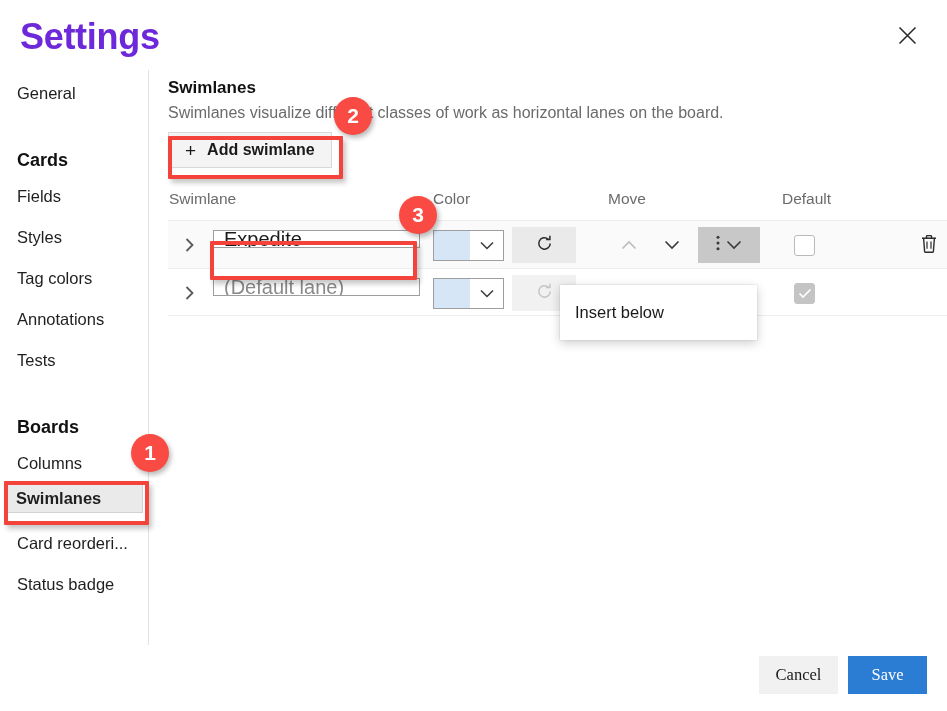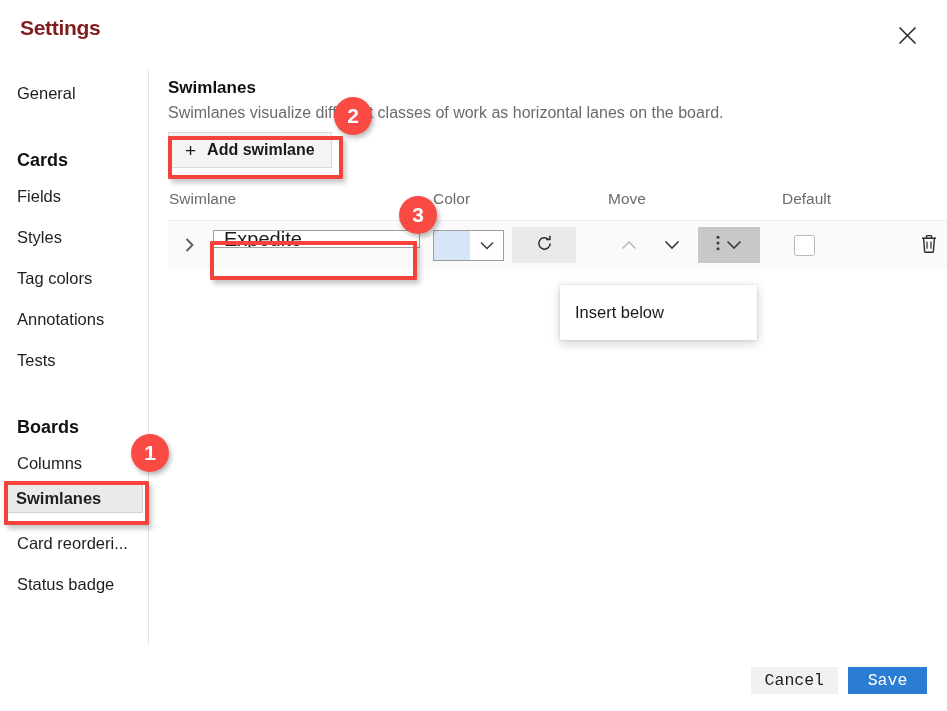--- a/index.html
+++ b/index.html
@@ -15,24 +15,24 @@
     position: relative;
     width: 947px;
     height: 711px;
     background: #ffffff;
   }
 
   
   .dialog-title {
     position: absolute;
     left: 20px; top: 16px;
-    font-size: 21px;
+    font-size: 36px;
     font-weight: bold;
     letter-spacing: -0.3px;
-    color: #7f1d1d;
+    color: #6d28d9;
   }
   .close-btn {
     position: absolute;
     right: 20px; top: 15px;
     width: 40px; height: 40px;
     display: flex; align-items: center; justify-content: center;
     cursor: pointer;
     background: transparent;
     border: none;
   }
@@ -260,25 +260,25 @@
   }
 
   
   .footer {
     position: absolute;
     right: 20px; bottom: 17px;
     display: flex;
     gap: 10px;
   }
   .btn {
-    height: 27px;
+    height: 38px;
     min-width: 79px;
     padding: 0 14px;
     font-size: 16.5px;
-    font-family: Liberation Mono, monospace;
+    font-family: Liberation Serif, serif;
     border: none;
     cursor: pointer;
   }
   .btn-cancel { background: #f1f1f1; color: #1a1a1a; }
   .btn-save   { background: #2b7cd3; color: #ffffff; }
 
   
   .anno-box {
     position: absolute;
     border: 4px solid #f4433a;
@@ -407,20 +407,51 @@
           <svg width="18" height="20" viewBox="0 0 18 20">
             <path d="M2 4.2 H16" stroke="#2b2b2b" stroke-width="1.5"></path>
             <path d="M6.5 4.2 V2.4 a0.8 0.8 0 0 1 0.8 -0.8 h3.4 a0.8 0.8 0 0 1 0.8 0.8 V4.2" stroke="#2b2b2b" stroke-width="1.4" fill="none"></path>
             <path d="M3.6 4.2 L4.6 17.4 a1 1 0 0 0 1 0.9 h6.8 a1 1 0 0 0 1 -0.9 L14.4 4.2" stroke="#2b2b2b" stroke-width="1.4" fill="none"></path>
             <path d="M7 7.5 V14.8 M11 7.5 V14.8" stroke="#2b2b2b" stroke-width="1.2"></path>
           </svg>
         </span>
       </div>
     </div>
 
+    <div class="row last">
+      <div class="expander">
+        <svg width="9" height="14" viewBox="0 0 9 14">
+            <path d="M1.5 1 L7.5 7 L1.5 13" stroke="#5a5a5a" stroke-width="1.8" fill="none"></path>
+          </svg>
+      </div>
+      <input class="name-input muted" placeholder="(Default lane)" style="">
+      <div class="color-picker">
+        <div class="color-swatch" style="background: rgb(214, 230, 247);"></div>
+        <div class="color-caret">
+          <svg width="14" height="9" viewBox="0 0 14 9">
+              <path d="M1 1.5 L7 7.5 L13 1.5" stroke="#3a3a3a" stroke-width="1.5" fill="none"></path>
+            </svg>
+        </div>
+      </div>
+      <button class="reset-btn disabled">
+        <span>
+          <svg width="17" height="17" viewBox="0 0 17 17">
+            <path d="M14.2 8.5 a5.7 5.7 0 1 1 -1.9 -4.3" stroke="#c4c4c4" stroke-width="1.5" fill="none"></path>
+            <path d="M13.9 0.8 L13.9 4.6 L10.1 4.6" stroke="#c4c4c4" stroke-width="1.5" fill="none"></path>
+          </svg>
+        </span>
+      </button>
+      <div class="default-box checked">
+        <span>
+          <svg width="14" height="11" viewBox="0 0 14 11">
+              <path d="M1.5 5.5 L5 9 L12.5 1.5" stroke="#ffffff" stroke-width="1.6" fill="none"></path>
+            </svg>
+        </span>
+      </div>
+    </div>
   </div>
 
   <div class="menu">
     <div class="menu-item">Insert below</div>
   </div>
 
   <div class="footer">
     <button class="btn btn-cancel">Cancel</button>
     <button class="btn btn-save">Save</button>
   </div>

